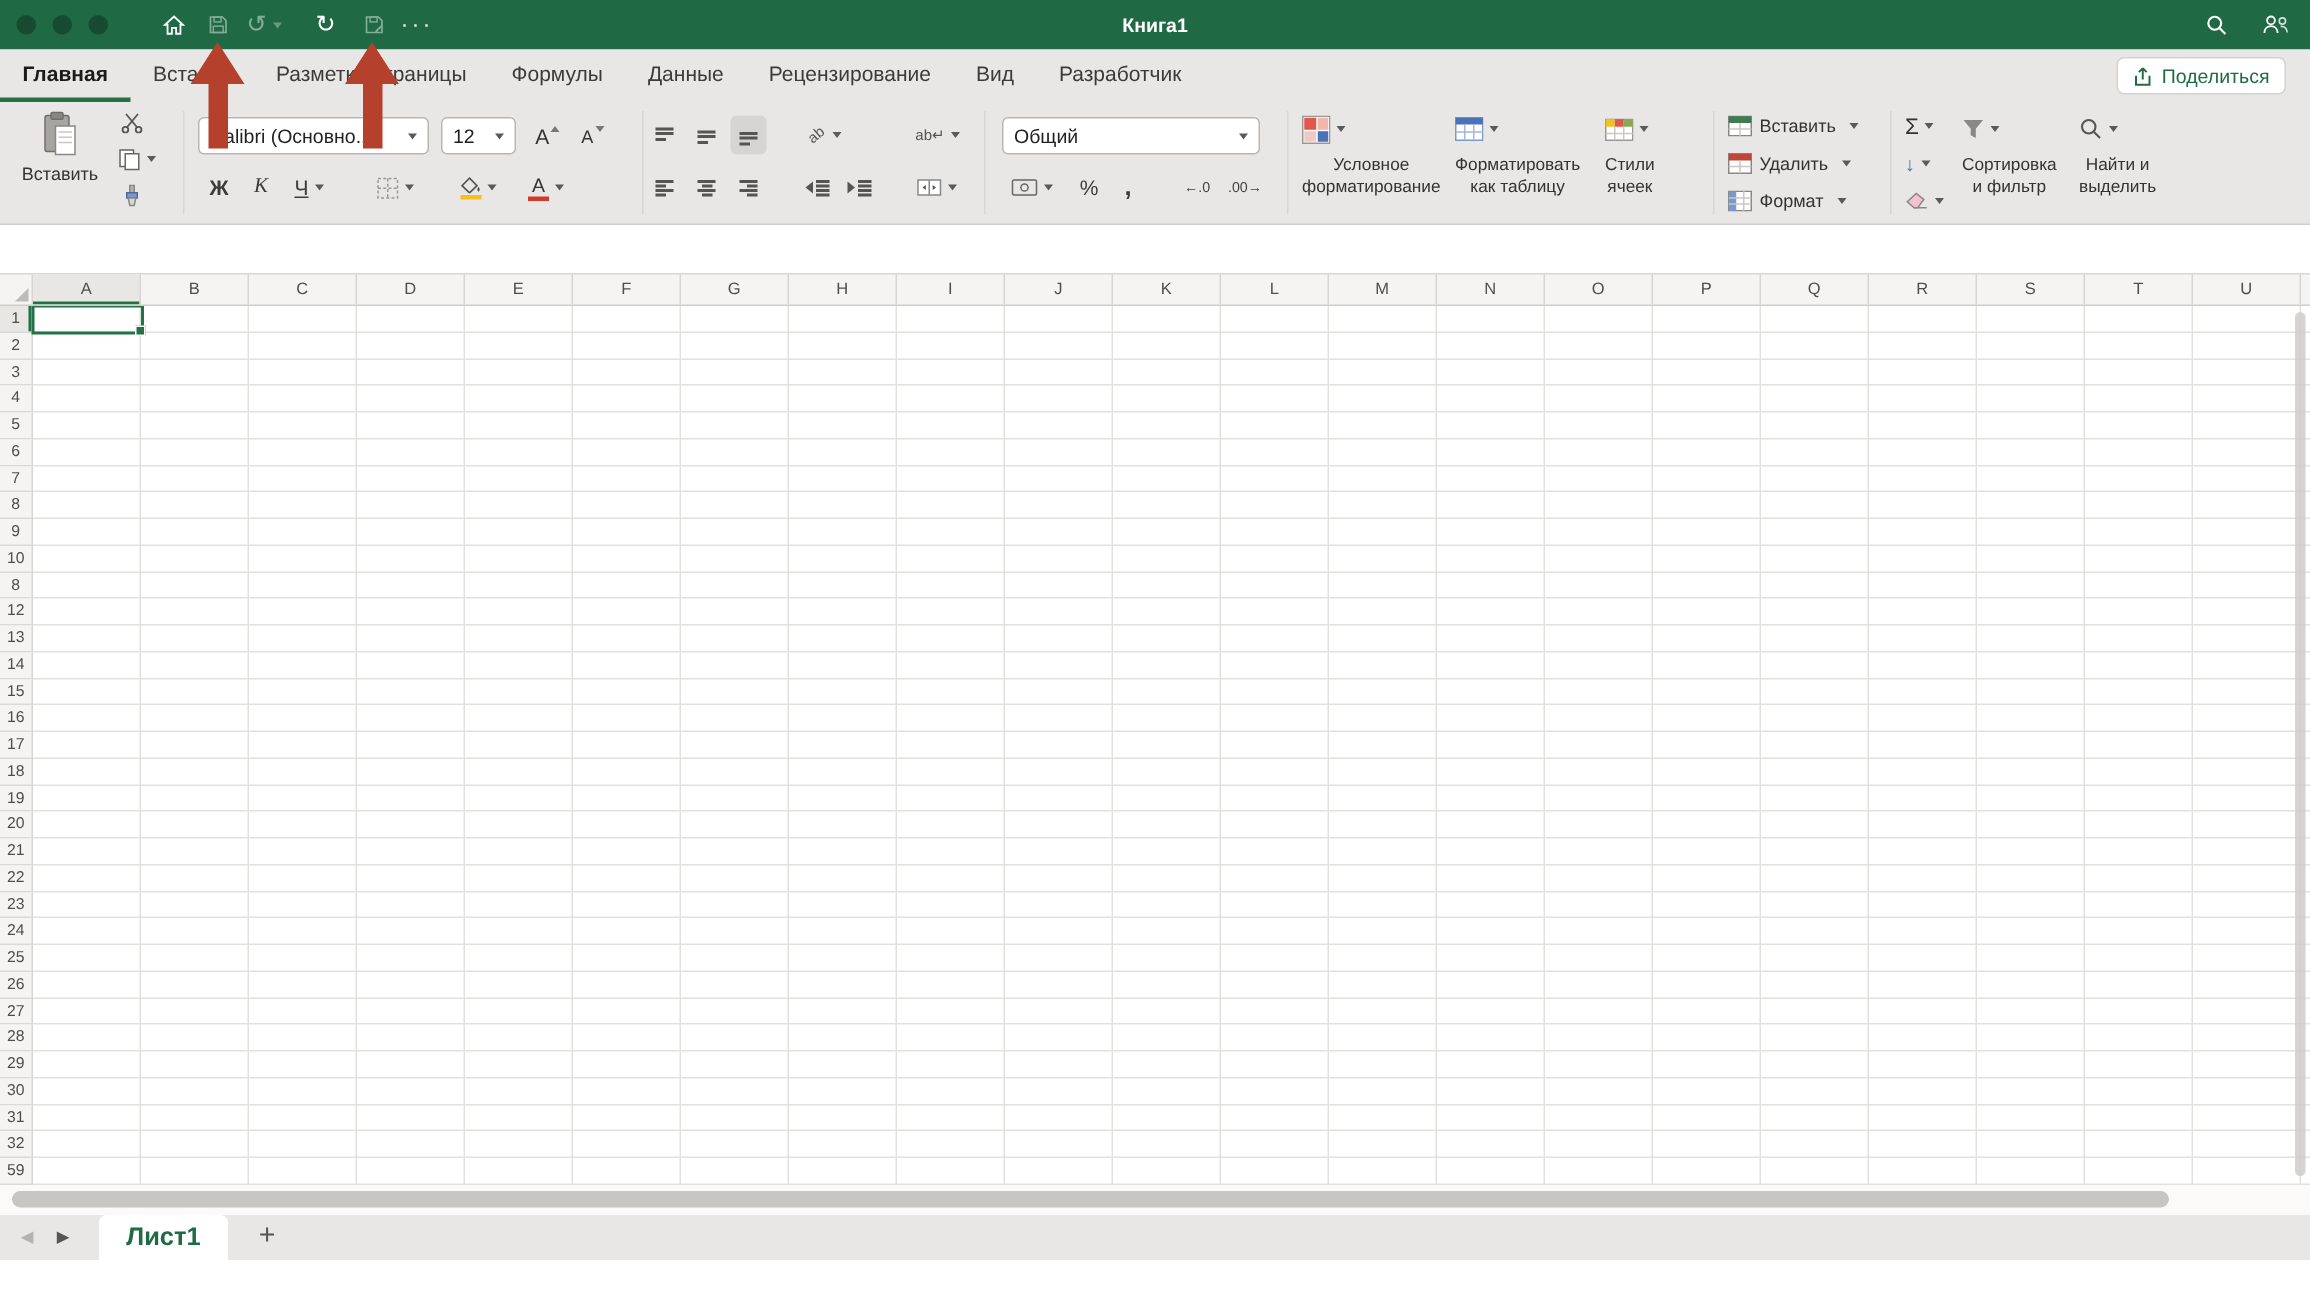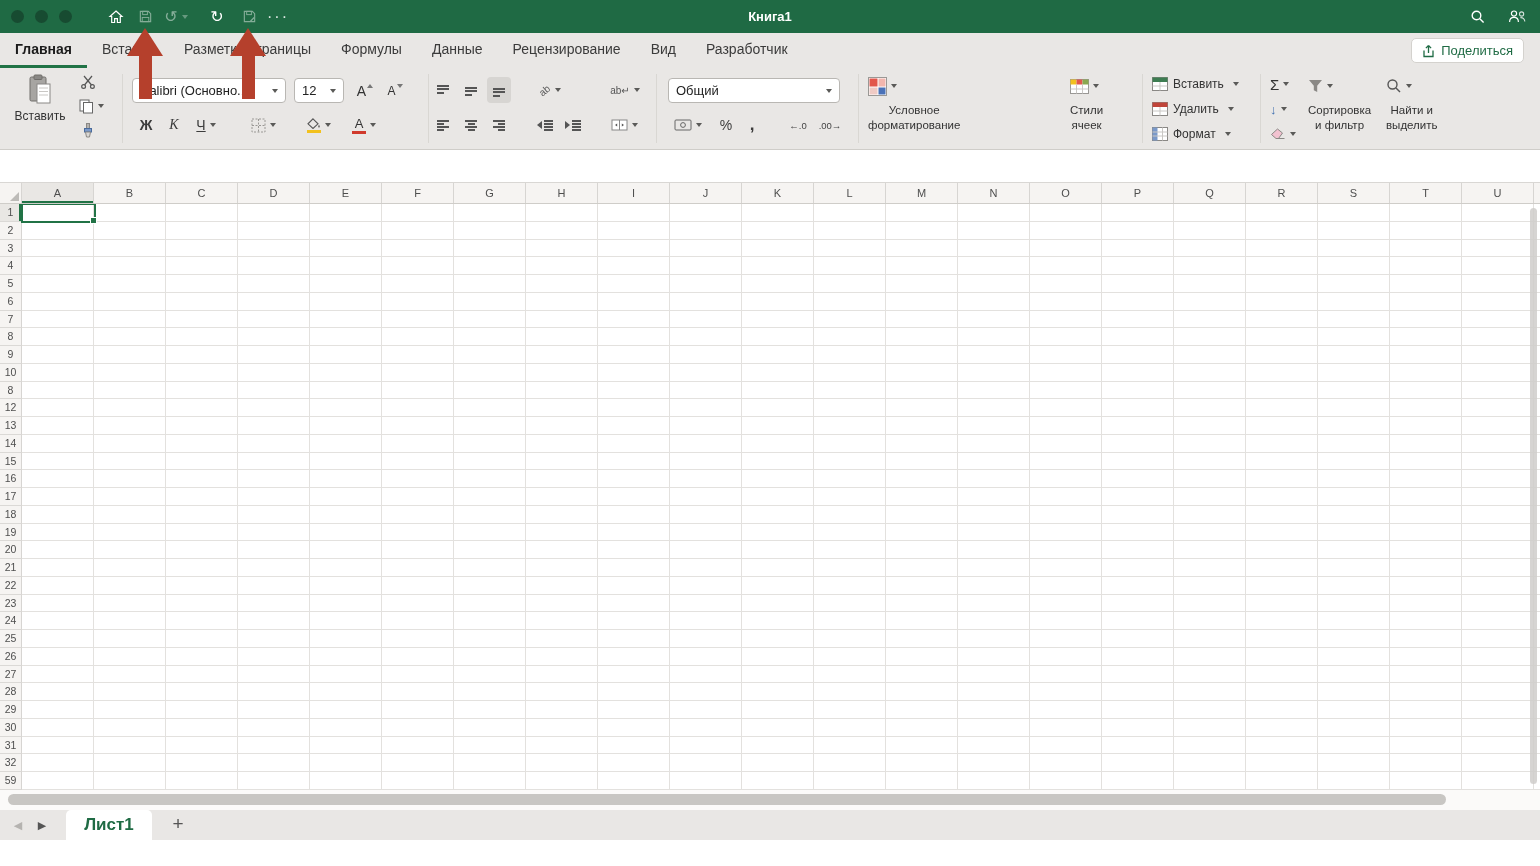--- a/index.html
+++ b/index.html
@@ -392,20 +392,36 @@
               <rect x="1.5" y="1.5" width="8" height="8" fill="#e2574c"></rect>
               <rect x="10.5" y="1.5" width="7" height="8" fill="#f2b6ae"></rect>
               <rect x="1.5" y="10.5" width="8" height="7" fill="#efcac4"></rect>
               <rect x="10.5" y="10.5" width="7" height="7" fill="#4a72b8"></rect>
             </svg>
         </span>
           <span class="chev"></span>
       </span>
       <span class="glabel">Условное
 форматирование</span>
+    </div>
+    <div class="gbig" style="left:970px;width:98px">
+      <span class="gicon">
+        <span>
+          <svg width="19" height="16" viewBox="0 0 19 16">
+              <rect x="0.5" y="0.5" width="18" height="15" fill="#fff" stroke="#7a99c9"></rect>
+              <rect x="0.5" y="0.5" width="18" height="4.5" fill="#4a72b8"></rect>
+              <line x1="6.5" y1="5" x2="6.5" y2="15" stroke="#9fb8dc"></line>
+              <line x1="12.5" y1="5" x2="12.5" y2="15" stroke="#9fb8dc"></line>
+              <line x1="0.5" y1="10" x2="18.5" y2="10" stroke="#9fb8dc"></line>
+            </svg>
+        </span>
+          <span class="chev"></span>
+      </span>
+      <span class="glabel">Форматировать
+как таблицу</span>
     </div>
     <div class="gbig" style="left:1070px;width:58px">
       <span class="gicon">
         <span>
           <svg width="19" height="15" viewBox="0 0 19 15">
               <rect x="0.5" y="0.5" width="18" height="14" fill="#fff" stroke="#9a9895"></rect>
               <rect x="0.5" y="0.5" width="6" height="5" fill="#f2c11e"></rect>
               <rect x="6.5" y="0.5" width="6" height="5" fill="#e2574c"></rect>
               <rect x="12.5" y="0.5" width="6" height="5" fill="#8aa84f"></rect>
               <line x1="6.5" y1="5.5" x2="6.5" y2="14.5" stroke="#c9c7c4"></line>

